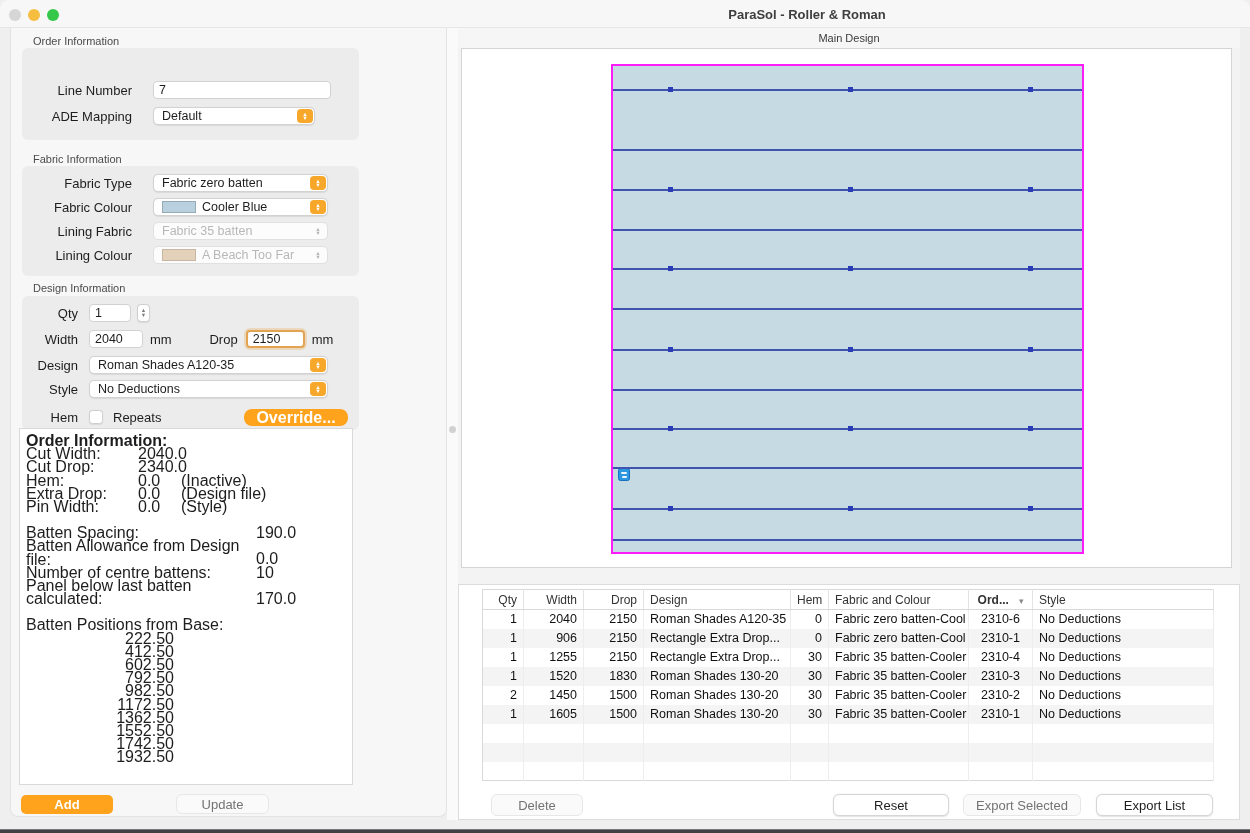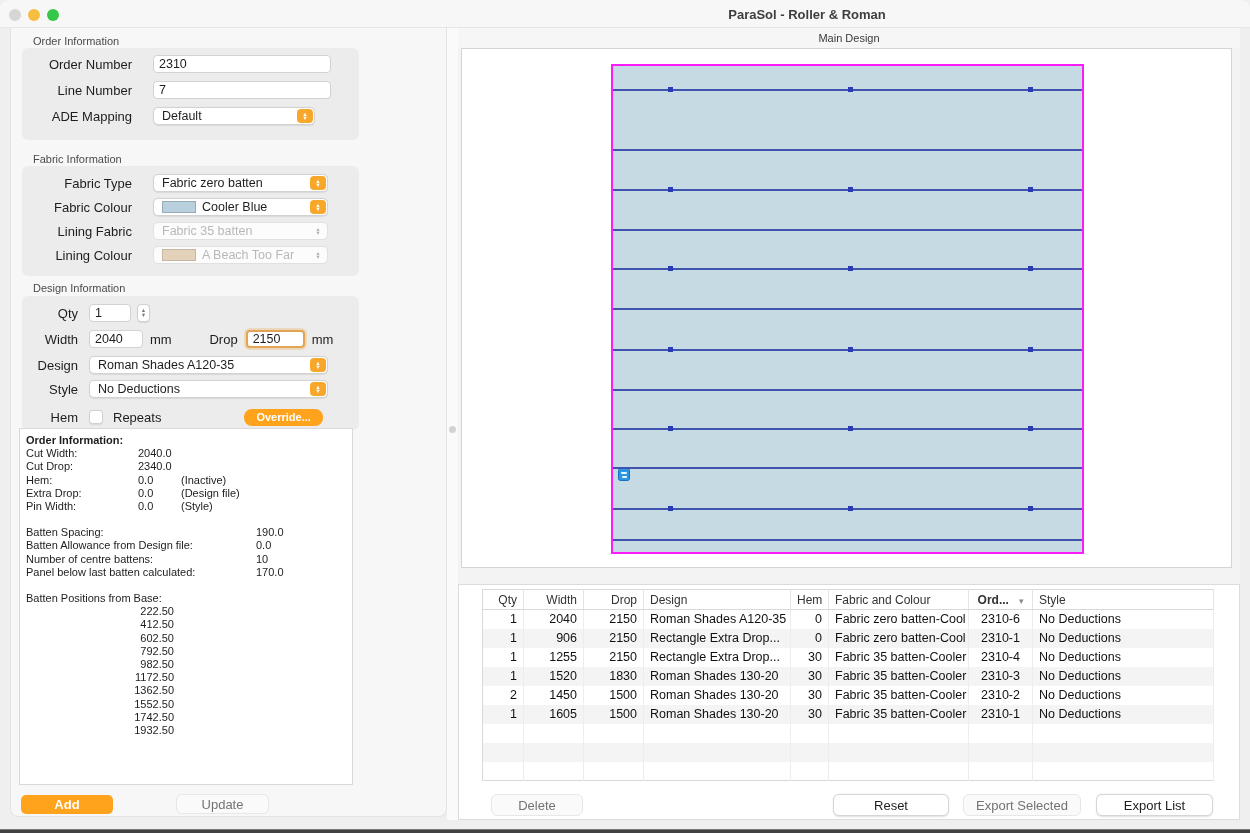--- a/index.html
+++ b/index.html
@@ -32,23 +32,23 @@
   .badge span, .chev span { font-size:5.5px; line-height:4.5px; display:block; }
   .popup.disabled { color:#b8b8b8; background:#fcfcfc; border-color:#e0e0e0; box-shadow:none; }
   .popup.disabled .badge { background:none !important; color:#b5b5b5; }
   .swatch { display:inline-block; width:34px; height:12px; border:1px solid rgba(0,0,0,.18); margin-right:6px; flex:none; }
   .popup.disabled .swatch { opacity:.75; }
 
   .stepper { width:13px; height:18px; background:#fff; border:1px solid #d0d0d0; border-radius:4px; display:flex; flex-direction:column; align-items:center; justify-content:center; color:#7a7a7a; margin-left:6px; box-shadow:0 .5px 1px rgba(0,0,0,.08); }
   .stepper span { font-size:5.5px; line-height:5px; }
   .unit { font-size:13px; margin-left:7px; }
   .checkbox { width:14px; height:14px; background:#fff; border:1px solid #cfcfcf; border-radius:3.5px; box-shadow:0 .5px 1px rgba(0,0,0,.08); }
-  .btn-override { background:#ffa21c; border:none; border-radius:8px; color:#fff; font-weight:bold; font-size:11px; height:17px; padding:0 12px; font-family:inherit; }
-
-  .infobox { position:absolute; left:8px; top:400px; width:334px; height:357px; background:#fff; border:1px solid #d9d9d9; padding:5px 6px; font-size:11px; line-height:13.2px; overflow:hidden; }
+  .btn-override { background:#ffa21c; border:none; border-radius:8px; color:#fff; font-weight:bold; font-size:16px; height:17px; padding:0 12px; font-family:inherit; }
+
+  .infobox { position:absolute; left:8px; top:400px; width:334px; height:357px; background:#fff; border:1px solid #d9d9d9; padding:5px 6px; font-size:16px; line-height:13.2px; overflow:hidden; }
   .ib-title { font-weight:bold; }
   .ib-row .il { display:inline-block; width:112px; }
   .ib-row .iv { display:inline-block; width:43px; }
   .ib-row2 .il { display:inline-block; width:230px; }
   .ib-blank { height:13px; }
   .ib-pos { width:148px; text-align:right; }
 
   .btn { font-family:inherit; font-size:13px; border-radius:5px; }
   .btn-add { position:absolute; left:10px; top:767px; width:92px; height:19px; background:#ffa21c; border:none; color:#fff; font-weight:bold; }
   .btn-plain { background:#fff; border:1px solid #d6d6d6; box-shadow:0 .5px 1.5px rgba(0,0,0,.12); color:#1d1d1f; border-radius:6px; }
@@ -97,24 +97,20 @@
   <span class="tl c1" style="background: rgb(214, 214, 214);"></span>
   <span class="tl c2" style="background: rgb(246, 190, 64);"></span>
   <span class="tl c3" style="background: rgb(52, 199, 73);"></span>
   <span class="win-title">ParaSol - Roller &amp; Roman</span>
 </div>
 
 <div class="left-panel">
 
   <div class="section-title st1">Order Information</div>
   <div class="groupbox gb1">
-    <div class="frow" style="left:0;top:7px;width:330px;">
-      <span class="flabel" style="width:110px;">Order Number</span>
-      <input class="txt" style="margin-left: 21px; width: 178px;" value="2310">
-    </div>
     <div class="frow" style="left:0;top:33px;width:330px;">
       <span class="flabel" style="width:110px;">Line Number</span>
       <input class="txt" style="margin-left: 21px; width: 178px;" value="7">
     </div>
     <div class="frow" style="left:0;top:59px;width:330px;">
       <span class="flabel" style="width:110px;">ADE Mapping</span>
       <div class="popup" style="margin-left:21px;width:162px;">
         <span class="pop-label">Default</span>
         <span class="badge accent" style="background: rgb(247, 168, 42);">
             <span>▲</span>

